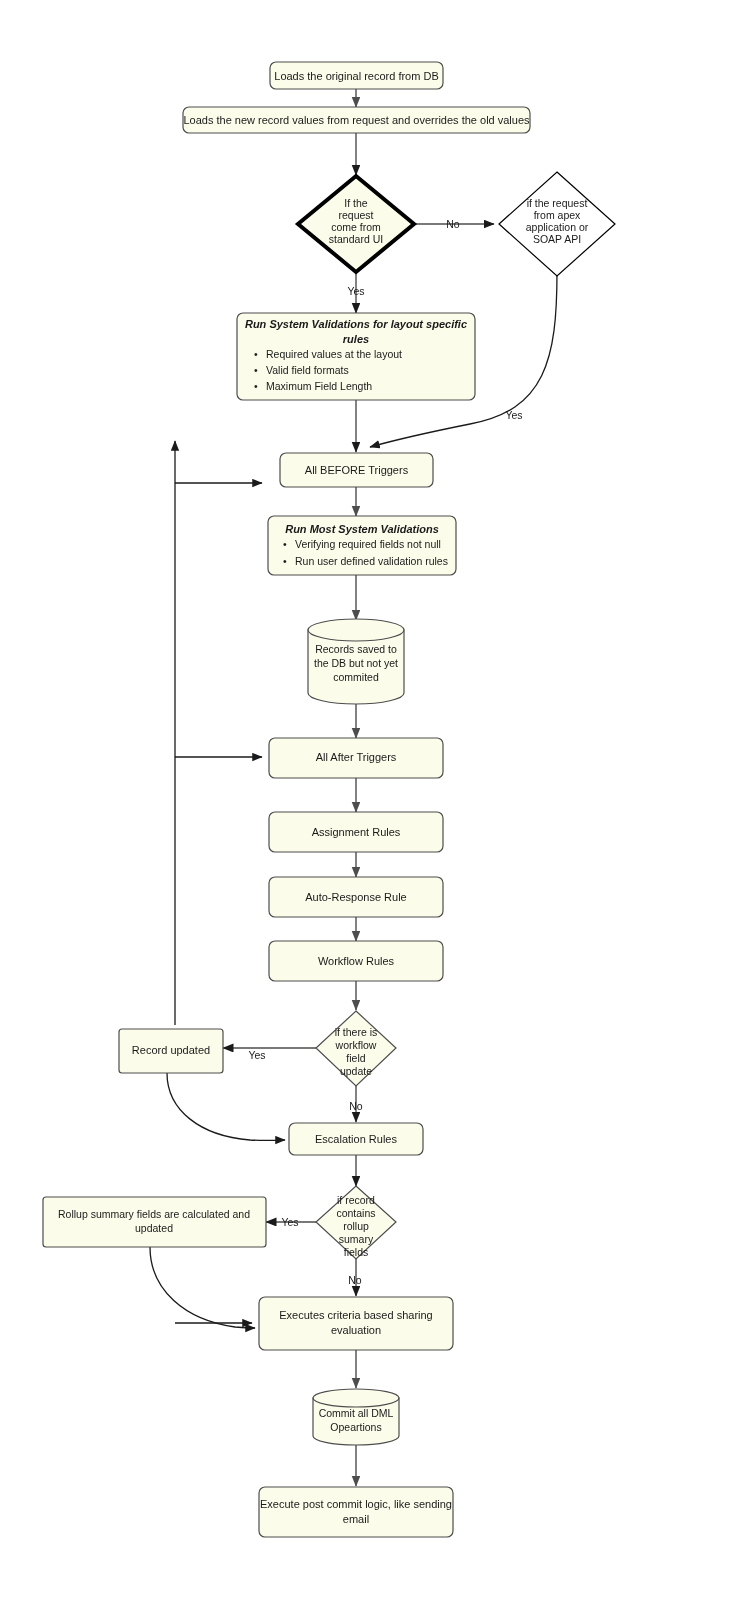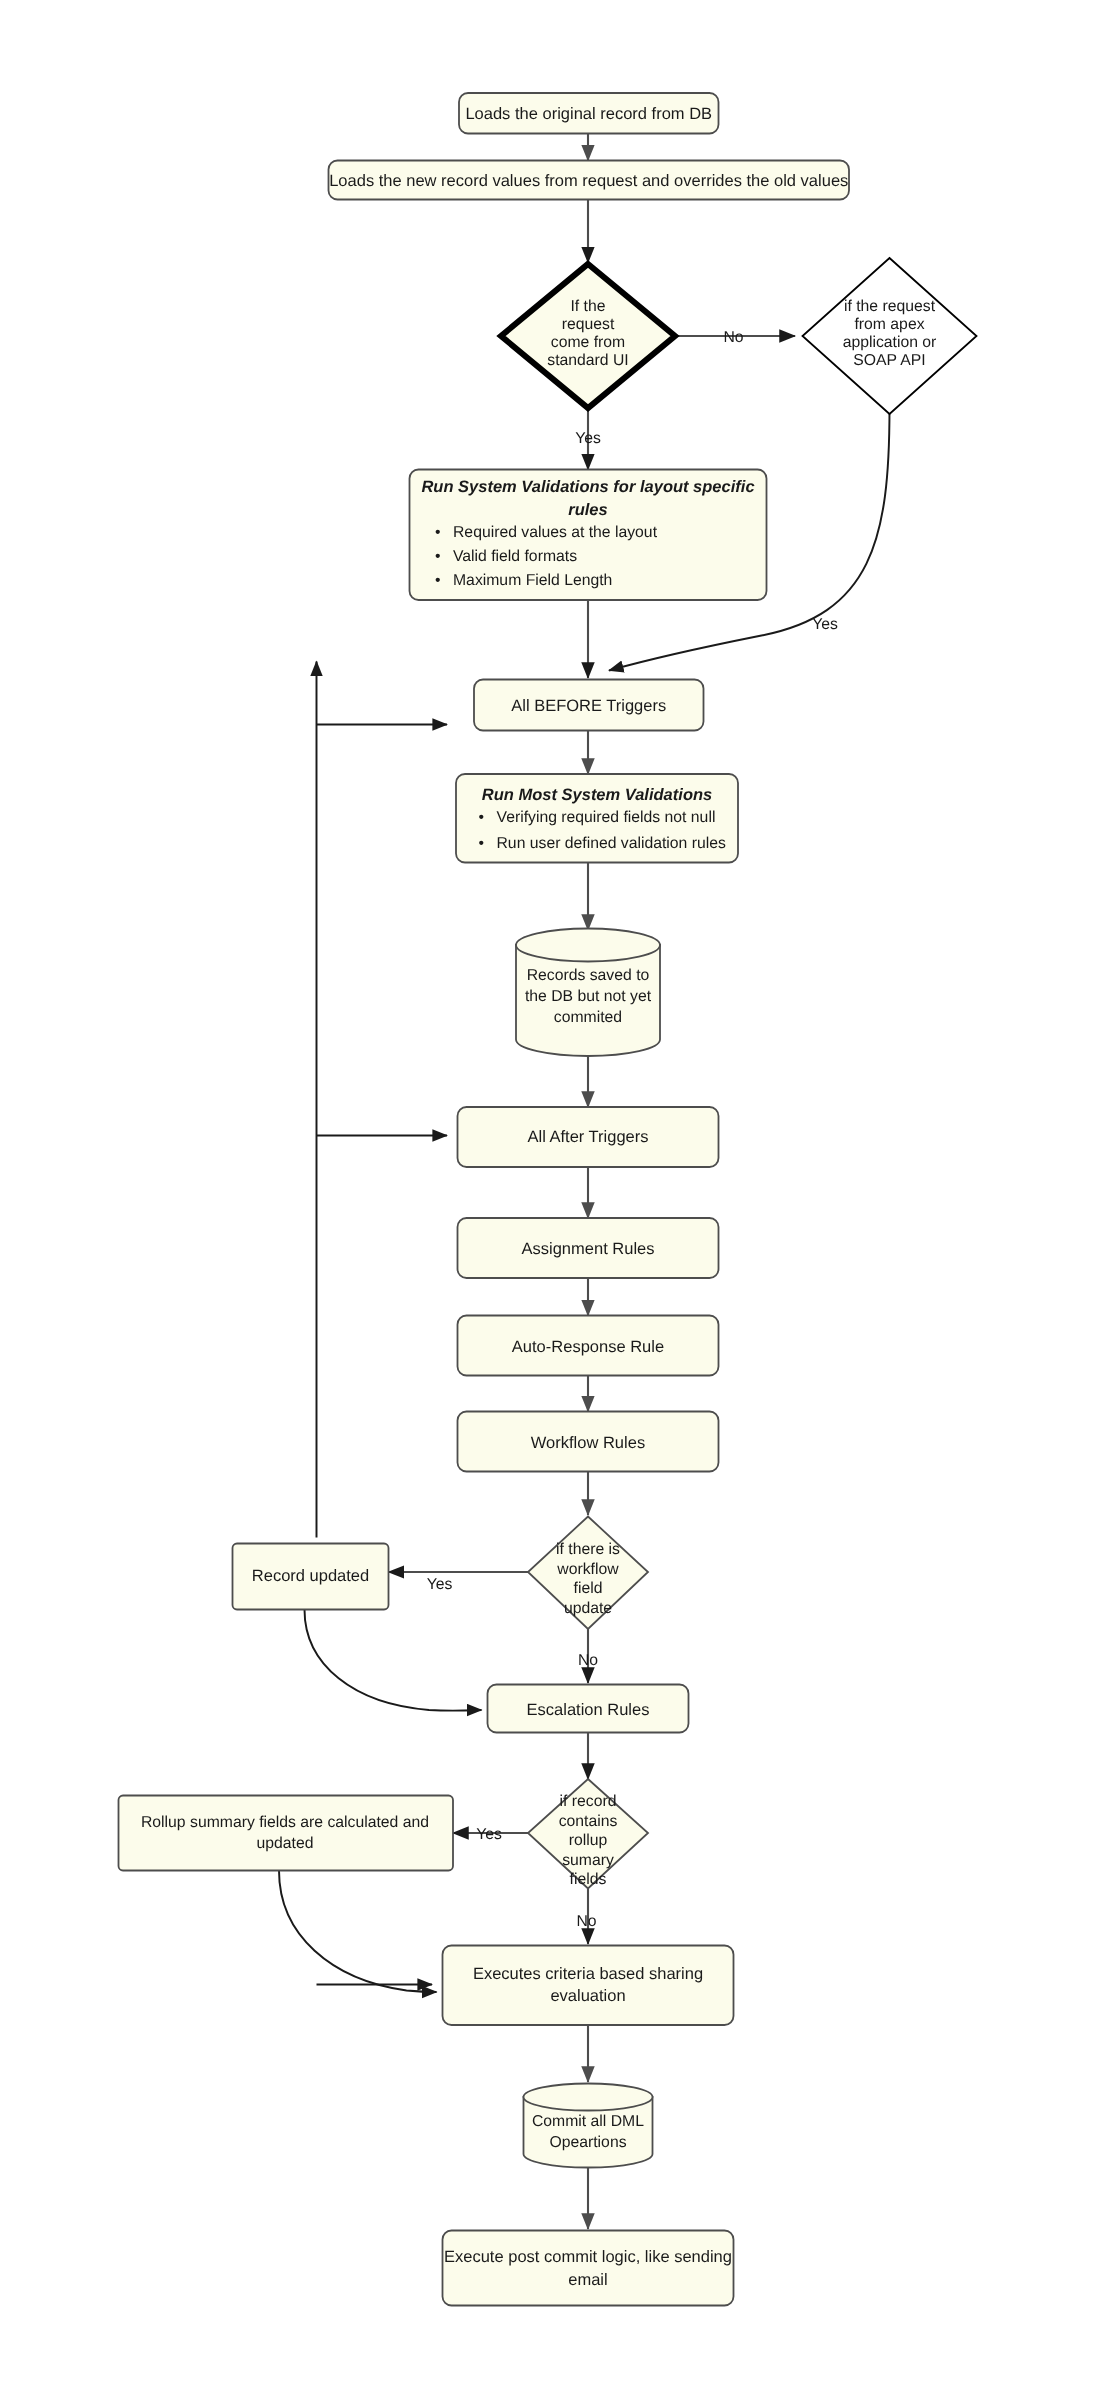--- a/index.html
+++ b/index.html
@@ -10,21 +10,20 @@
   body {
     width: 741px;
     height: 1600px;
     font-family: "Liberation Sans", sans-serif;
     overflow: hidden;
   }
   #flow-root {
     position: relative;
     width: 639px;
     height: 1600px;
-    padding-left: 36px;
   }
   svg#flow-svg {
     display: block;
     width: 741px;
     height: 1600px;
   }
   .node-shape {
     fill: #fcfceb;
     stroke: #4d4d4d;
     stroke-width: 1.2;

